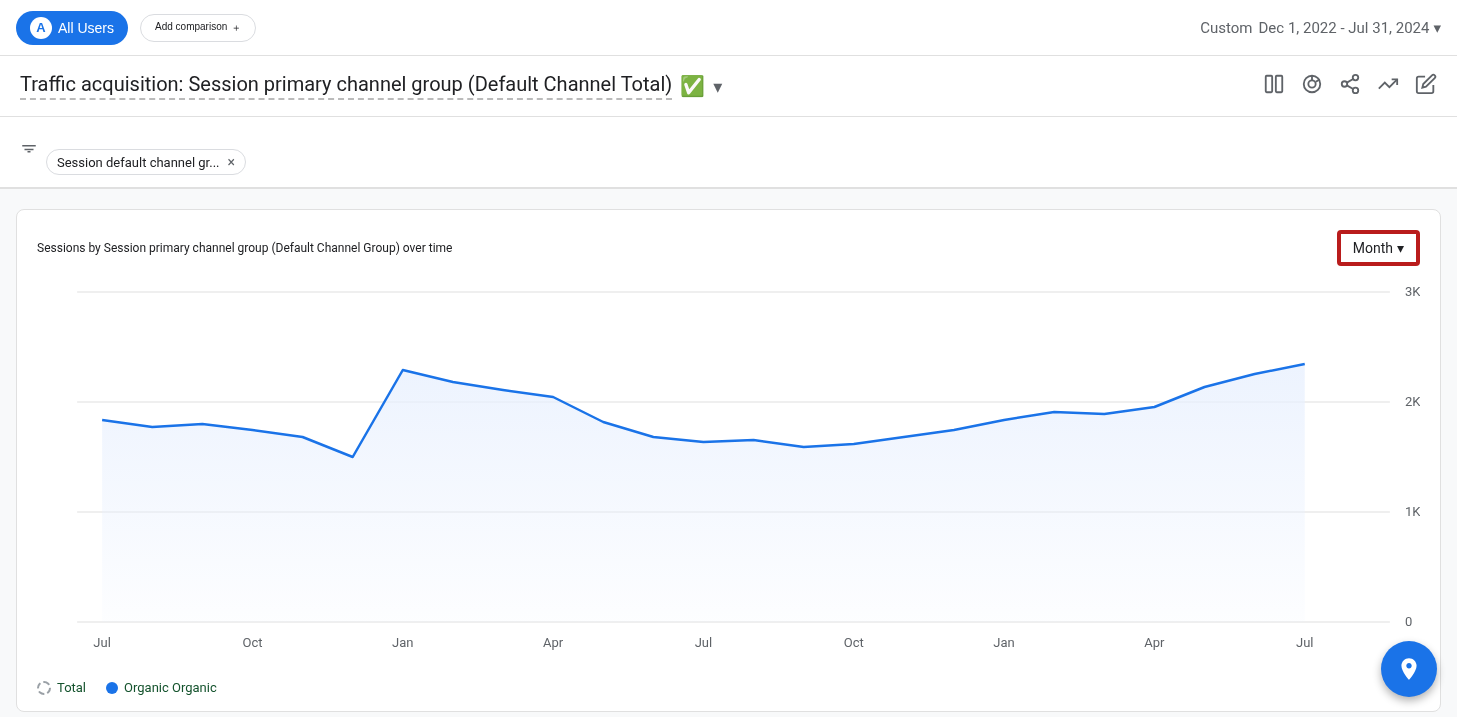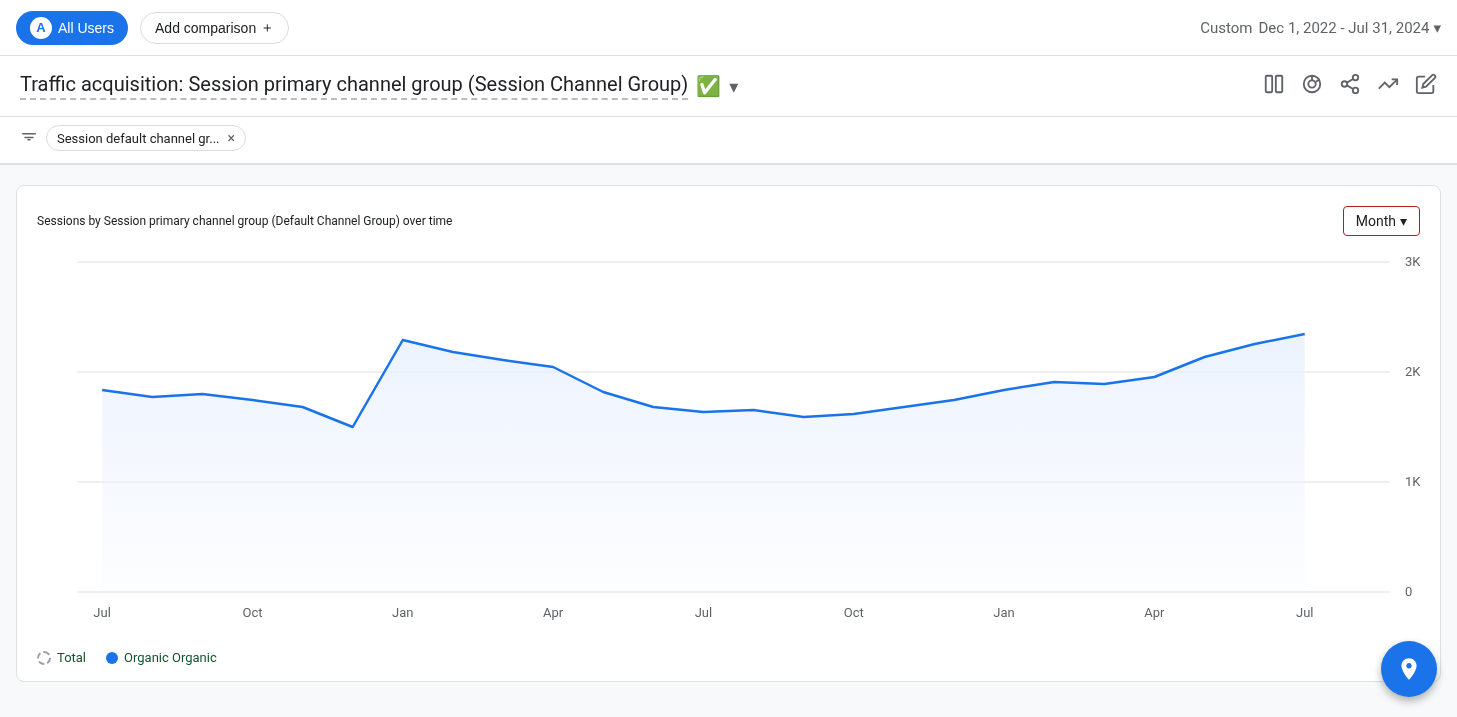--- a/index.html
+++ b/index.html
@@ -23,24 +23,24 @@
       padding: 6px 14px; font-size: 14px; cursor: pointer;
       font-weight: 500;
     }
     .all-users-avatar {
       width: 22px; height: 22px; border-radius: 50%;
       background: #fff; color: #1a73e8;
       display: flex; align-items: center; justify-content: center;
       font-weight: 700; font-size: 13px;
     }
     .add-comparison-btn {
-      display: flex; align-items: center; gap: 4px;
+      display: flex; align-items: flex-start; gap: 4px;
       background: #fff; border: 1px solid #dadce0;
       border-radius: 20px; padding: 6px 14px;
-      font-size: 14px; cursor: pointer; color: #202124;
+      font-size: 10px; cursor: pointer; color: #202124;
     }
     .date-range {
       font-size: 15px; color: #5f6368;
       display: flex; align-items: center; gap: 4px;
       cursor: pointer;
     }
     .date-range .custom-label { color: #5f6368; margin-right: 2px; }
 
     
     .title-area {
@@ -72,39 +72,40 @@
       background: #fff;
       border-bottom: 2px solid #e0e0e0;
       display: flex; align-items: center; gap: 8px;
     }
     .filter-icon { color: #5f6368; font-size: 16px; }
     .filter-chip {
       display: flex; align-items: center; gap: 6px;
       border: 1px solid #dadce0; border-radius: 16px;
       padding: 4px 10px; font-size: 13px; color: #202124;
       cursor: pointer;
+      margin-top: 24px;
     }
     .filter-chip-close { color: #5f6368; cursor: pointer; font-size: 14px; margin-left: 2px; }
 
     
     .chart-container {
       margin: 20px 16px;
       background: #fff;
       border: 1px solid #e0e0e0;
       border-radius: 8px;
       padding: 20px 20px 12px 20px;
     }
     .chart-header {
       display: flex; align-items: center; justify-content: space-between;
       margin-bottom: 16px;
     }
     .chart-title { font-size: 12px; color: #202124; }
     .month-select {
       display: flex; align-items: center; gap: 4px;
-      border: 1px solid #b91c1c; border-radius: 4px;
+      border: 4px solid #b91c1c; border-radius: 4px;
       padding: 6px 12px; font-size: 14px; cursor: pointer;
       background: #fff;
     }
 
     
     .chart-area { position: relative; width: 100%; }
     svg.chart-svg { width: 100%; height: 390px; display: block; }
 
     
     .legend {
@@ -149,21 +150,21 @@
   <div class="date-range">
     <span class="custom-label">Custom</span>
     <span>Dec 1, 2022 - Jul 31, 2024</span>
     <span>▾</span>
   </div>
 </div>
 
 <div class="title-area">
   <div class="title-row">
     <div class="title-left">
-      <span class="page-title">Traffic acquisition: Session primary channel group (Session Channel Group)</span>
+      <span class="page-title">Traffic acquisition: Session primary channel group (Default Channel Total)</span>
       <span class="verified-icon">✅</span>
       <span class="dropdown-arrow">▾</span>
     </div>
     <div class="title-actions">
 
       <span class="title-action-icon">
         <svg width="22" height="22" viewBox="0 0 24 24" fill="none" stroke="#5f6368" stroke-width="2">
           <rect x="3" y="3" width="7" height="18" rx="1"></rect>
           <rect x="14" y="3" width="7" height="18" rx="1"></rect>
         </svg>

